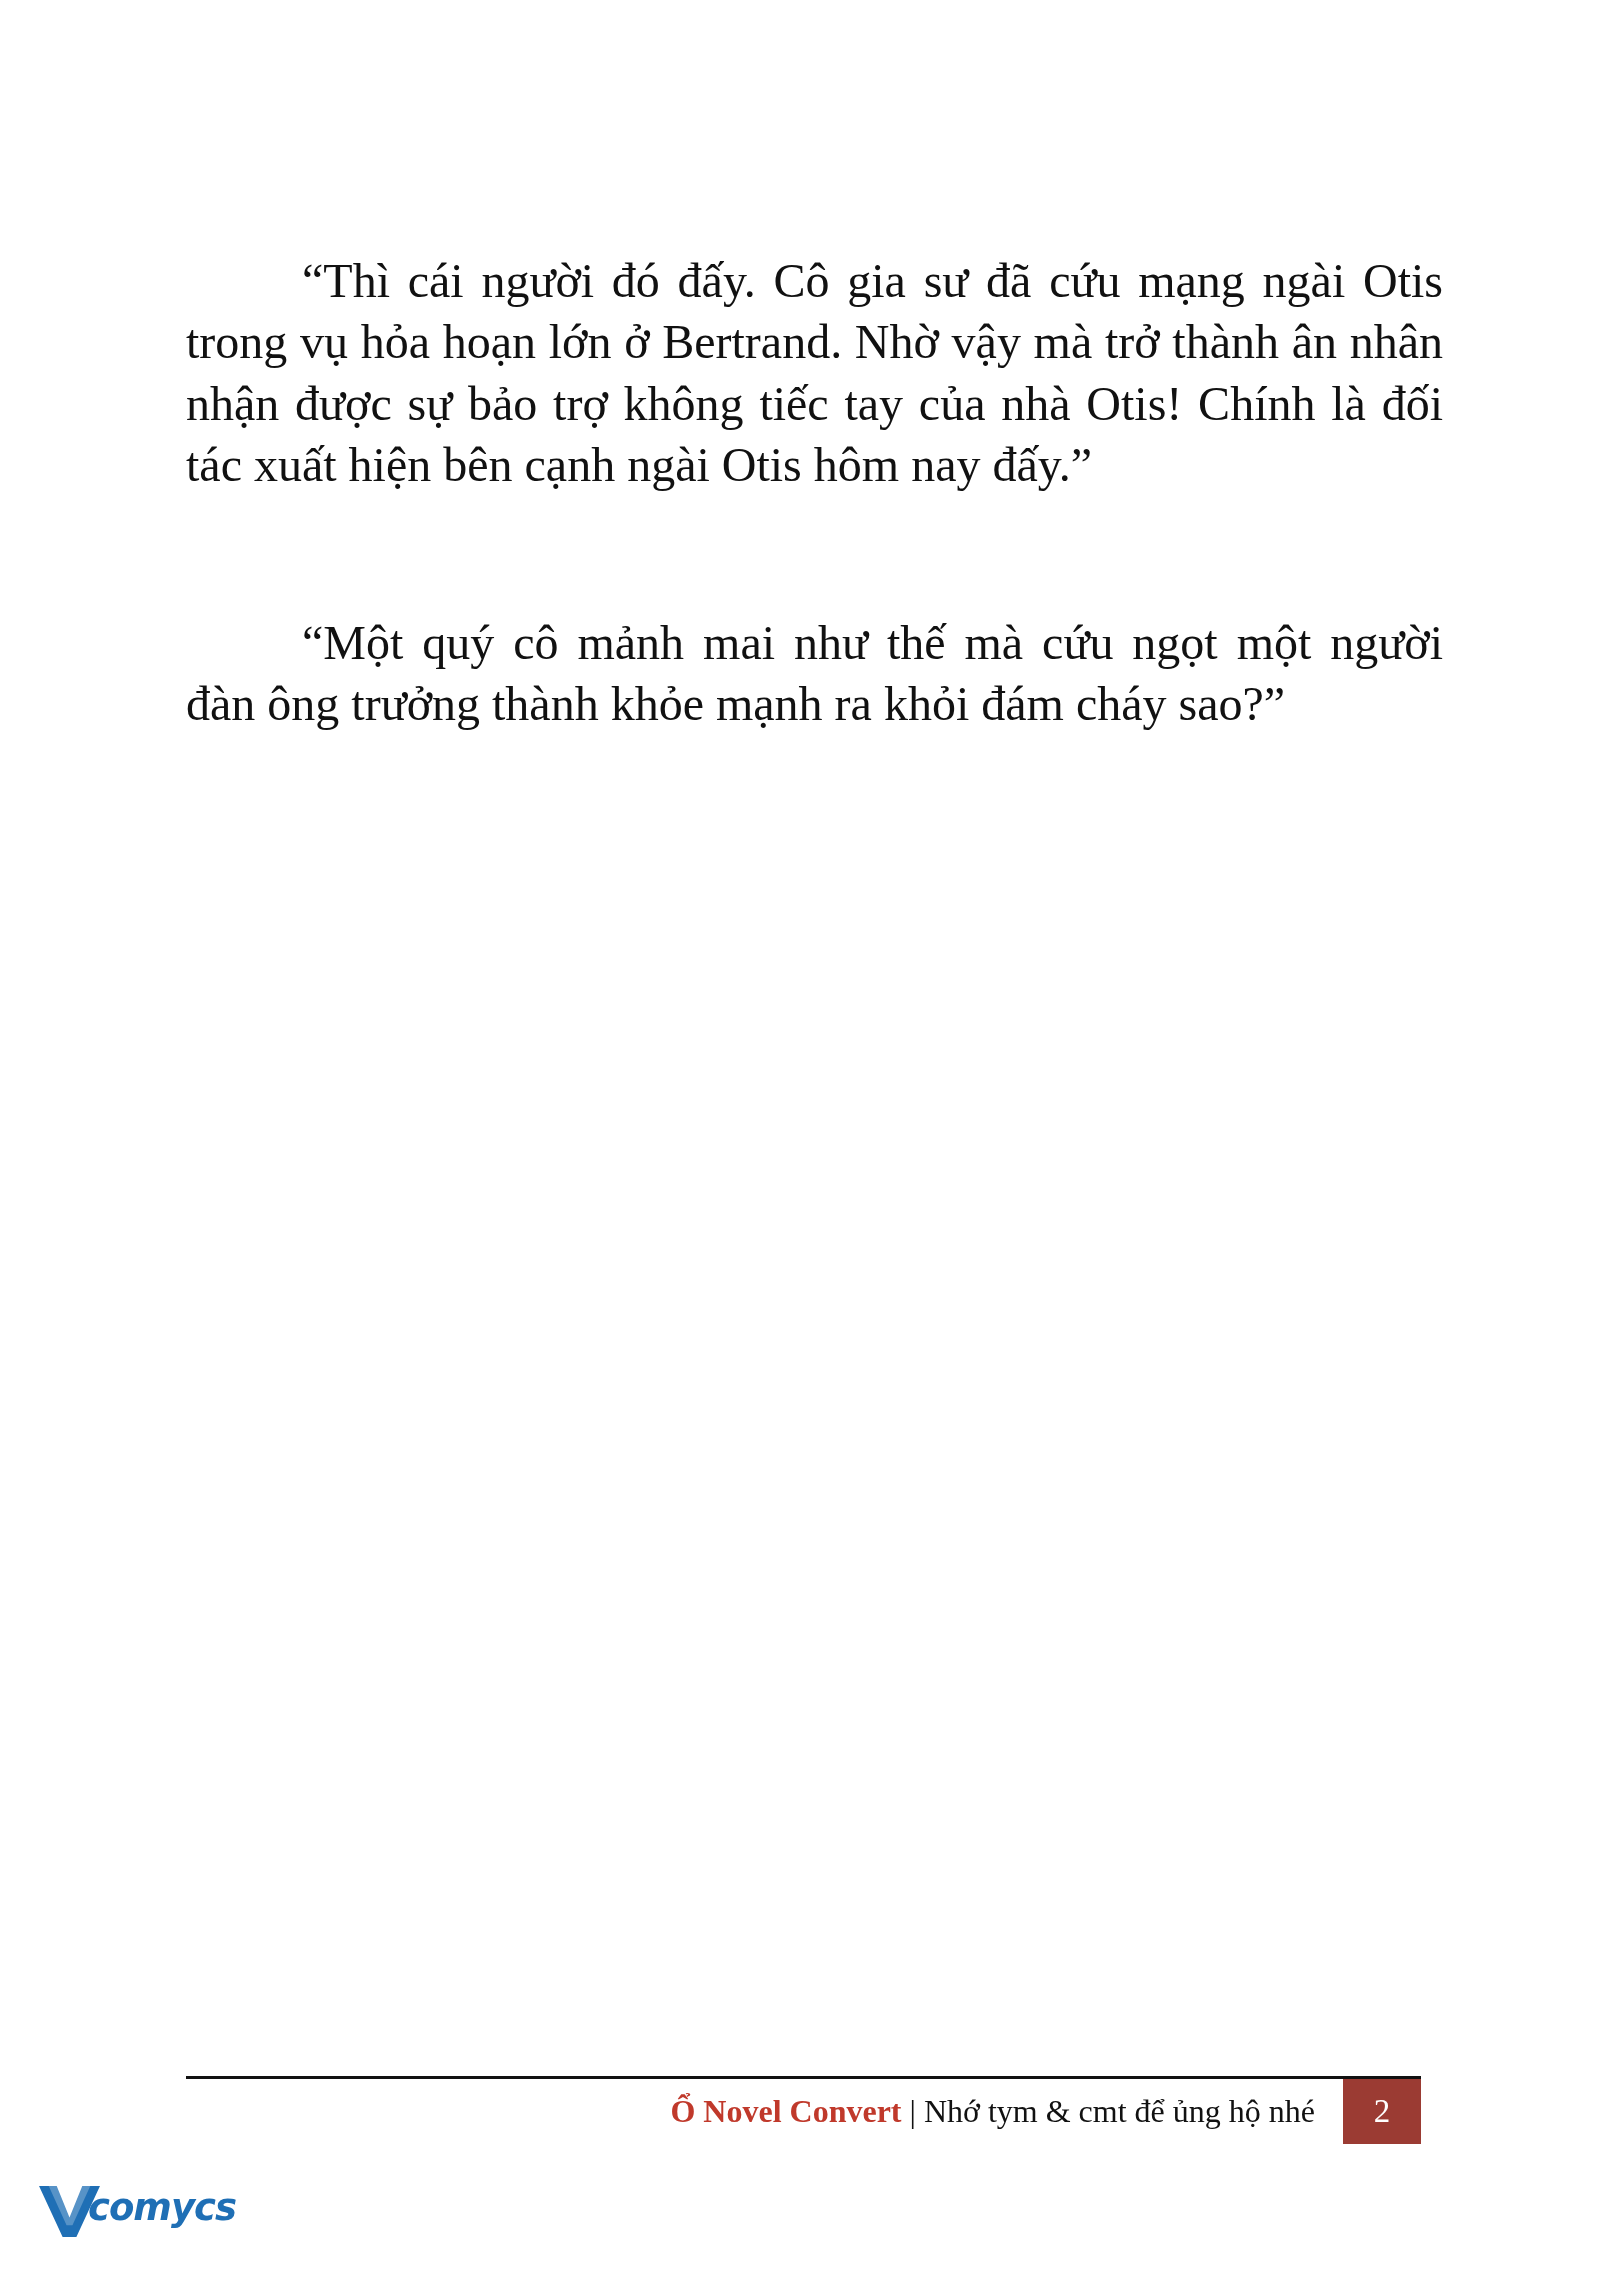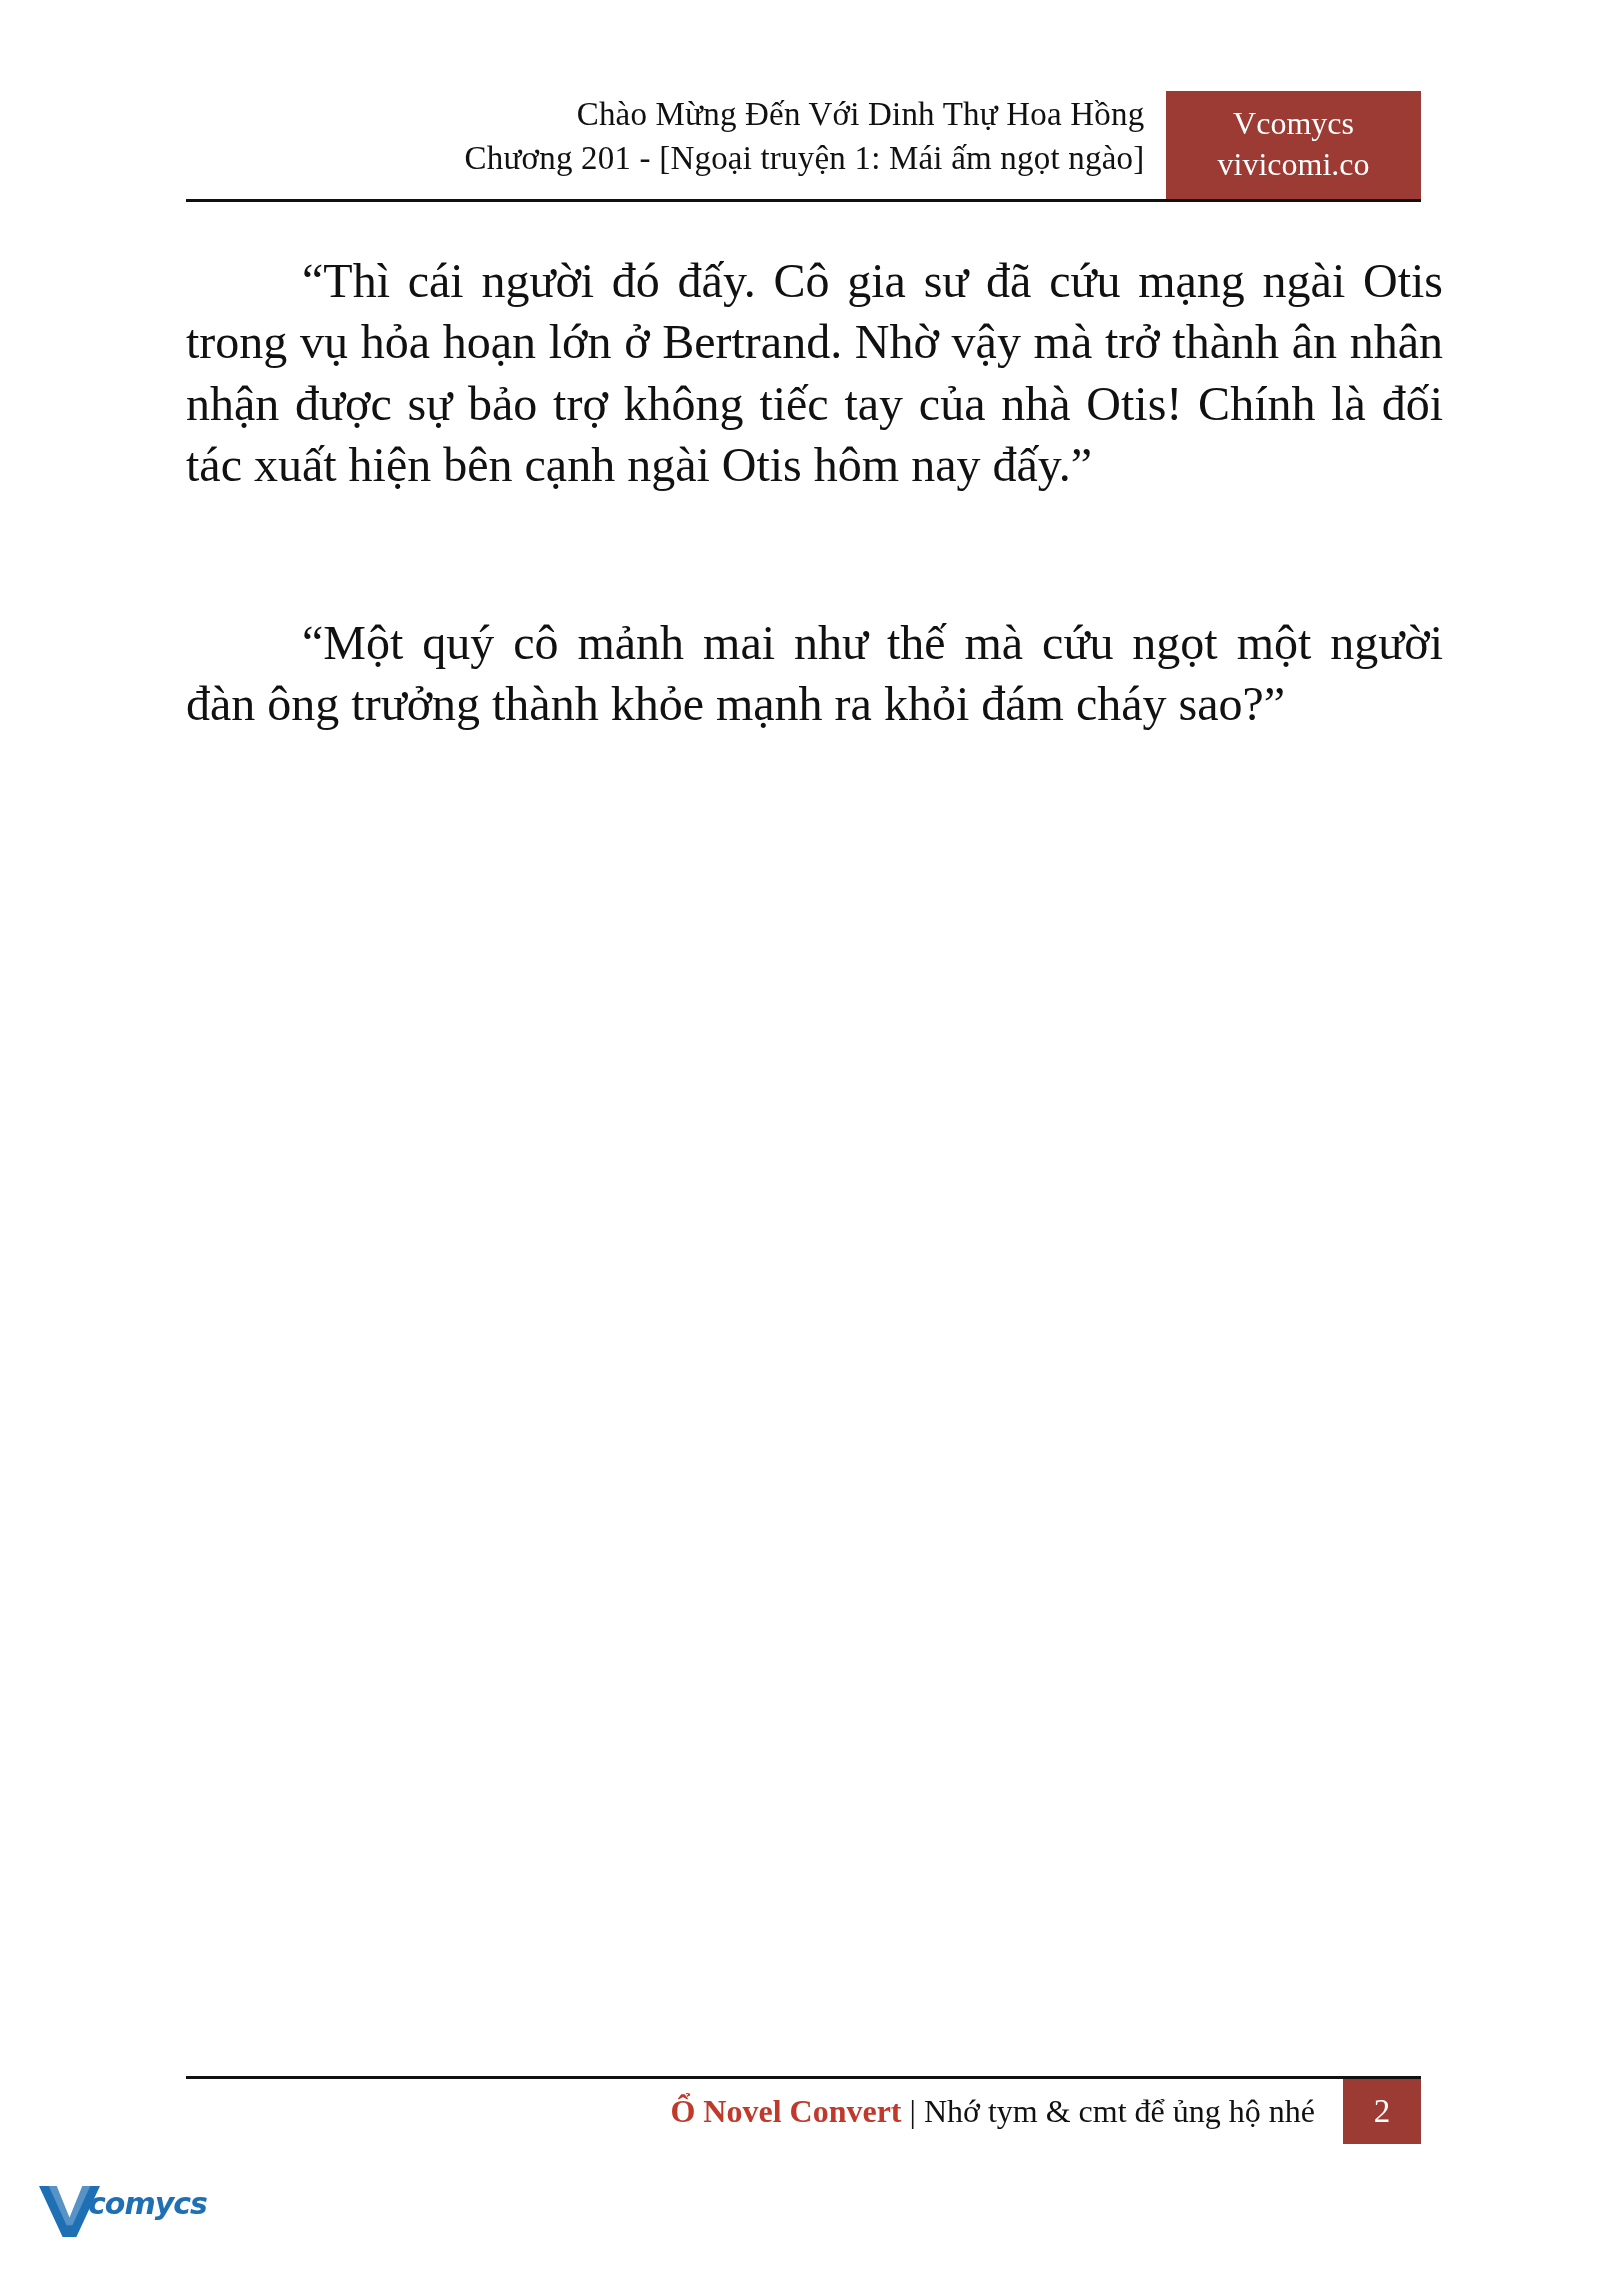--- a/index.html
+++ b/index.html
@@ -163,48 +163,37 @@
     width: 225px;
     height: 78px;
   }
   .wm-text {
     position: absolute;
     left: 51px;
     top: 7.8px;
     font-family: "DejaVu Sans", sans-serif;
     font-weight: bold;
     font-style: italic;
-    font-size: 30px;
+    font-size: 37px;
     color: #1f6fb5;
     letter-spacing: -1px;
   }
   .wm-mark {
     position: absolute;
     left: 0;
     top: 3.9px;
     width: 65px;
     height: 57px;
   }
 </style>
 </head>
 <body>
 
 <div class="page">
 
-  <div class="header">
-    <div class="header-text">
-      <span class="header-line">Chào Mừng Đến Với Dinh Thự Hoa Hồng</span>
-      <span class="header-line">Chương 201 - [Ngoại truyện 1: Mái ấm ngọt ngào]</span>
-    </div>
-    <div class="header-badge">
-      <span>Vcomycs</span>
-      <span>vivicomi.co</span>
-    </div>
-    <div class="header-rule"></div>
-  </div>
 
   <div class="content">
     <p class="para gap-lg">“Thì cái người đó đấy. Cô gia sư đã cứu mạng ngài Otis trong vụ hỏa hoạn lớn ở Bertrand. Nhờ vậy mà trở thành ân nhân nhận được sự bảo trợ không tiếc tay của nhà Otis! Chính là đối tác xuất hiện bên cạnh ngài Otis hôm nay đấy.”</p>
     <p class="para gap-lg">“Một quý cô mảnh mai như thế mà cứu ngọt một người đàn ông trưởng thành khỏe mạnh ra khỏi đám cháy sao?”</p>
   </div>
 
   <div class="footer">
     <div class="footer-rule"></div>
     <div class="footer-inner">
       <div class="footer-text">

